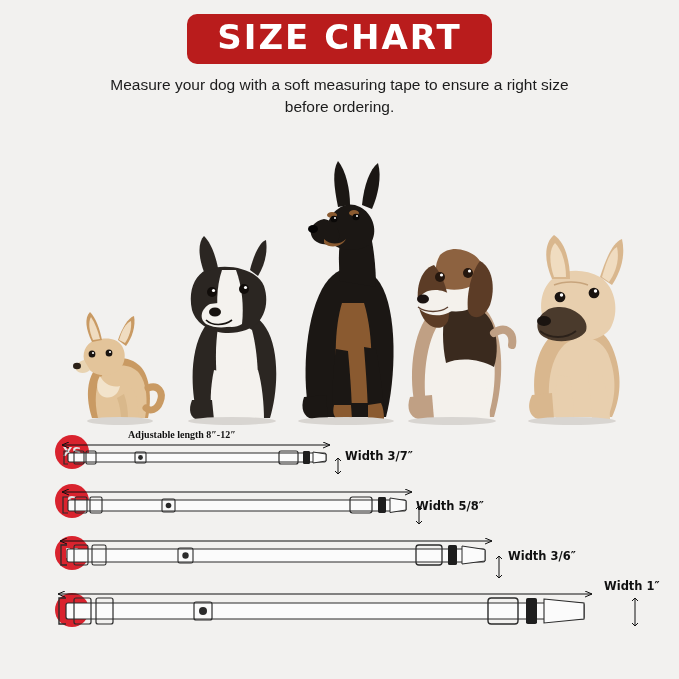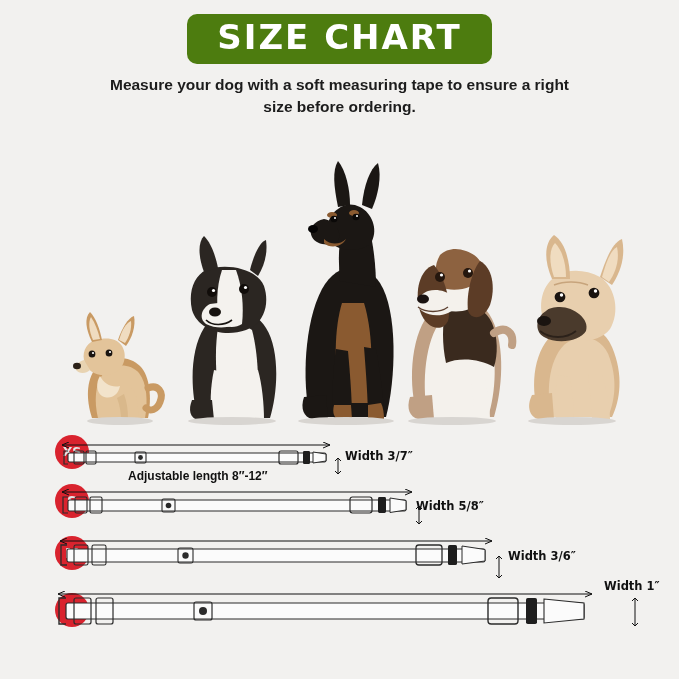--- a/index.html
+++ b/index.html
@@ -16,38 +16,37 @@
     position: relative;
   }
 
   
   .header {
     padding-top: 14px;
     text-align: center;
   }
   .title-pill {
     display: inline-block;
-    background: #4d7c0f;
+    background: #b91c1c;
     color: #ffffff;
     border-radius: 10px;
     padding: 6px 30px 8px 30px;
     font-size: 34px;
     font-weight: bold;
     letter-spacing: 2px;
     line-height: 1.05;
     font-family: "DejaVu Sans", sans-serif;
   }
   .subtitle {
     margin: 10px auto 0 auto;
     width: 480px;
     font-size: 15.5px;
     line-height: 1.45;
     color: #1c1c1c;
     text-align: center;
-    font-weight: bold;
   }
 
   
   .dogs {
     position: relative;
     height: 300px;
     margin-top: 6px;
   }
   .dog {
     position: absolute;
@@ -84,26 +83,25 @@
   }
 
   .collar-wrap {
     position: absolute;
     top: 50%;
     transform: translateY(-50%);
   }
 
   .dim-label {
     position: absolute;
-    font-size: 12px;
+    font-size: 10px;
     font-weight: bold;
     color: #111;
     white-space: nowrap;
-    font-family: Liberation Sans, sans-serif;
-    margin-top: 40px;
+    font-family: Liberation Serif, serif;
   }
   .width-label {
     position: absolute;
     font-size: 11.5px;
     font-weight: bold;
     color: #111;
     white-space: nowrap;
     font-family: "DejaVu Sans", sans-serif;
   }
   svg { display: block; }

